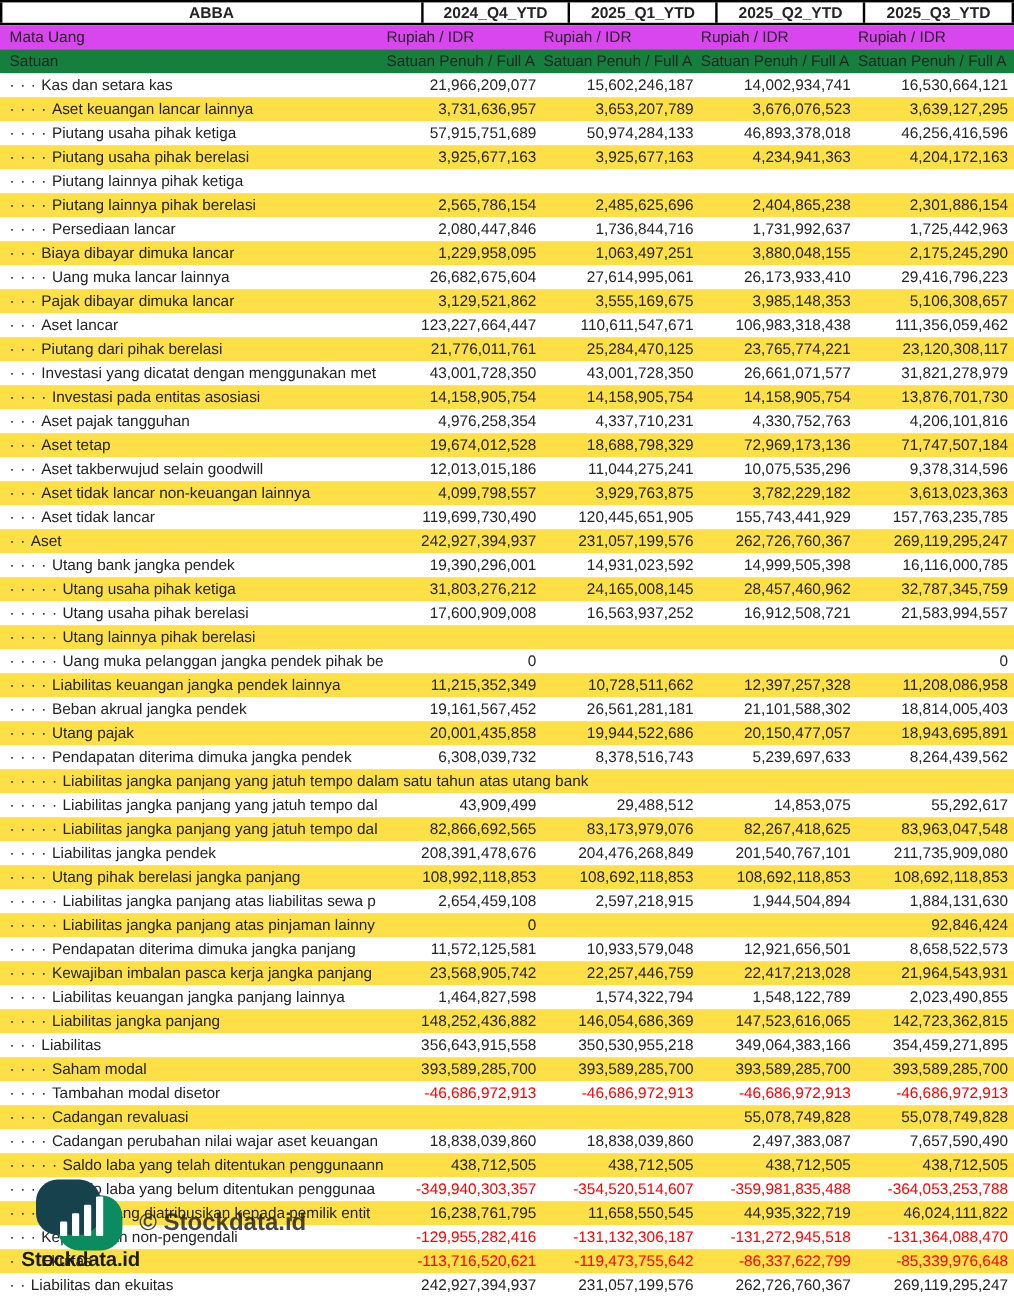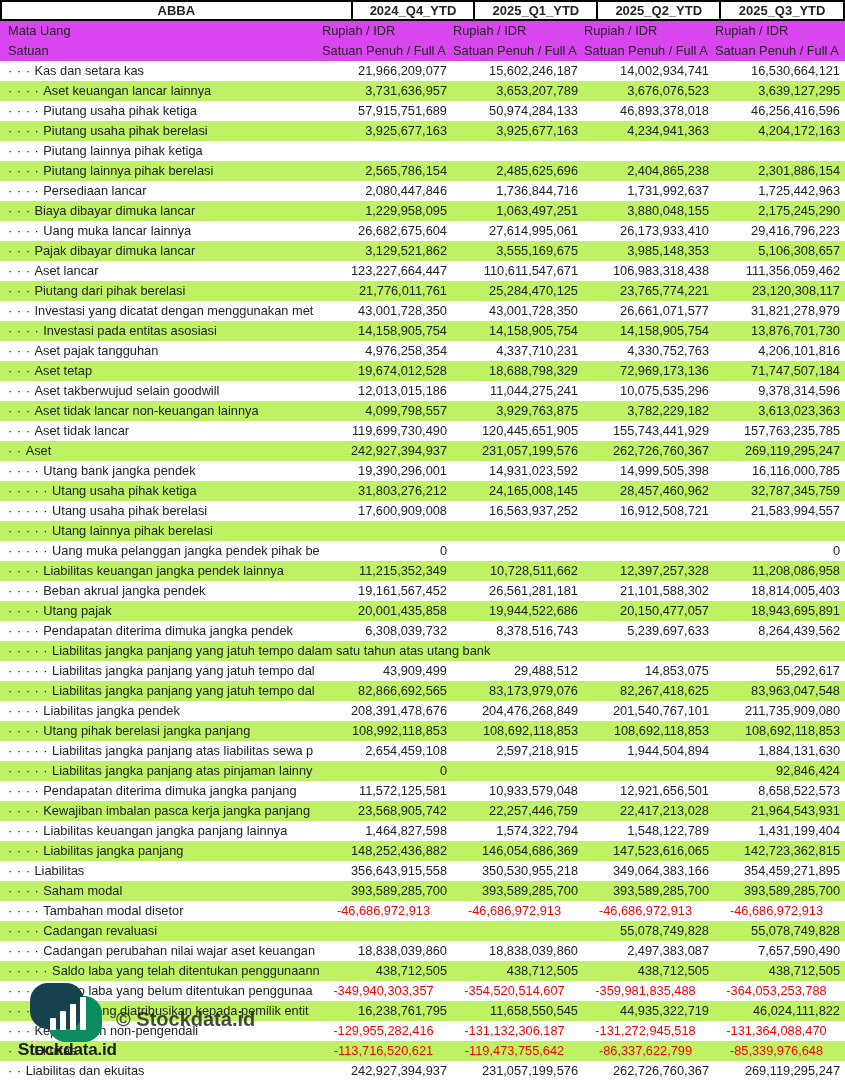--- a/index.html
+++ b/index.html
@@ -8,29 +8,29 @@
     font-family:"Liberation Sans","DejaVu Sans",sans-serif;color:#242424;
   }
   
   .hrow{display:flex;height:21px;box-sizing:border-box;border-top:2px solid #000;border-bottom:2px solid #000;font-weight:bold;font-size:13px;background:#fff;}
   .hcell{box-sizing:border-box;text-align:center;line-height:17px;overflow:hidden;white-space:nowrap;}
   .hcell.company{width:376px;border-left:2px solid #000;border-right:2px solid #000;}
   .hcell.period{width:131px;border-right:2px solid #000;}
   .hcell.period.last{width:132px;}
   
   .row{display:flex;height:20px;line-height:20px;font-size:12.8px;}
-  .row.alt{background:#bef264;}
+  .row.alt{background:#fde047;}
   .row.meta0{background:#d946ef;}
-  .row.meta1{background:#d946ef;}
+  .row.meta1{background:#15803d;}
   .cell-label{box-sizing:border-box;width:320px;flex:none;padding-left:8px;white-space:nowrap;overflow:hidden;}
   .cell-label.spill{overflow:visible;z-index:2;}
   .cell-val{box-sizing:border-box;width:131px;flex:none;text-align:right;padding-right:4px;white-space:nowrap;overflow:hidden;}
   .cell-val.last{width:132px;padding-right:5px;}
   .cell-val.left{text-align:left;padding-left:2px;padding-right:0;}
-  .cell-val.neg{color:#ff0000;text-align:center;}
+  .cell-val.neg{color:#ff0000;}
   .dots{letter-spacing:0.5px;}
   
   .logo{position:absolute;left:30px;top:983px;width:76px;height:60px;z-index:5;}
   .leaf{position:absolute;border-radius:18px;}
   .leaf.g{left:18px;top:13px;width:54px;height:46px;background:#0b8c60;z-index:0;}
   .leaf.d{left:0;top:0;width:54px;height:46px;background:#16424d;z-index:1;}
   .bars{position:absolute;left:20px;top:9px;height:38px;display:flex;align-items:flex-end;gap:4px;z-index:2;}
   .bars span{display:block;width:6px;background:#ffffff;border-radius:1px;}
   .bars span:nth-child(1){height:12px}
   .bars span:nth-child(2){height:19px}
@@ -328,21 +328,21 @@
       <div class="cell-val">23,568,905,742</div>
       <div class="cell-val">22,257,446,759</div>
       <div class="cell-val">22,417,213,028</div>
       <div class="cell-val last">21,964,543,931</div>
     </div>
     <div class="row">
       <div class="cell-label"><span class="dots">· · · · </span><span class="lbl">Liabilitas keuangan jangka panjang lainnya</span></div>
       <div class="cell-val">1,464,827,598</div>
       <div class="cell-val">1,574,322,794</div>
       <div class="cell-val">1,548,122,789</div>
-      <div class="cell-val last">1,431,199,404</div>
+      <div class="cell-val last">2,023,490,855</div>
     </div>
     <div class="row alt">
       <div class="cell-label"><span class="dots">· · · · </span><span class="lbl">Liabilitas jangka panjang</span></div>
       <div class="cell-val">148,252,436,882</div>
       <div class="cell-val">146,054,686,369</div>
       <div class="cell-val">147,523,616,065</div>
       <div class="cell-val last">142,723,362,815</div>
     </div>
     <div class="row">
       <div class="cell-label"><span class="dots">· · · </span><span class="lbl">Liabilitas</span></div>

